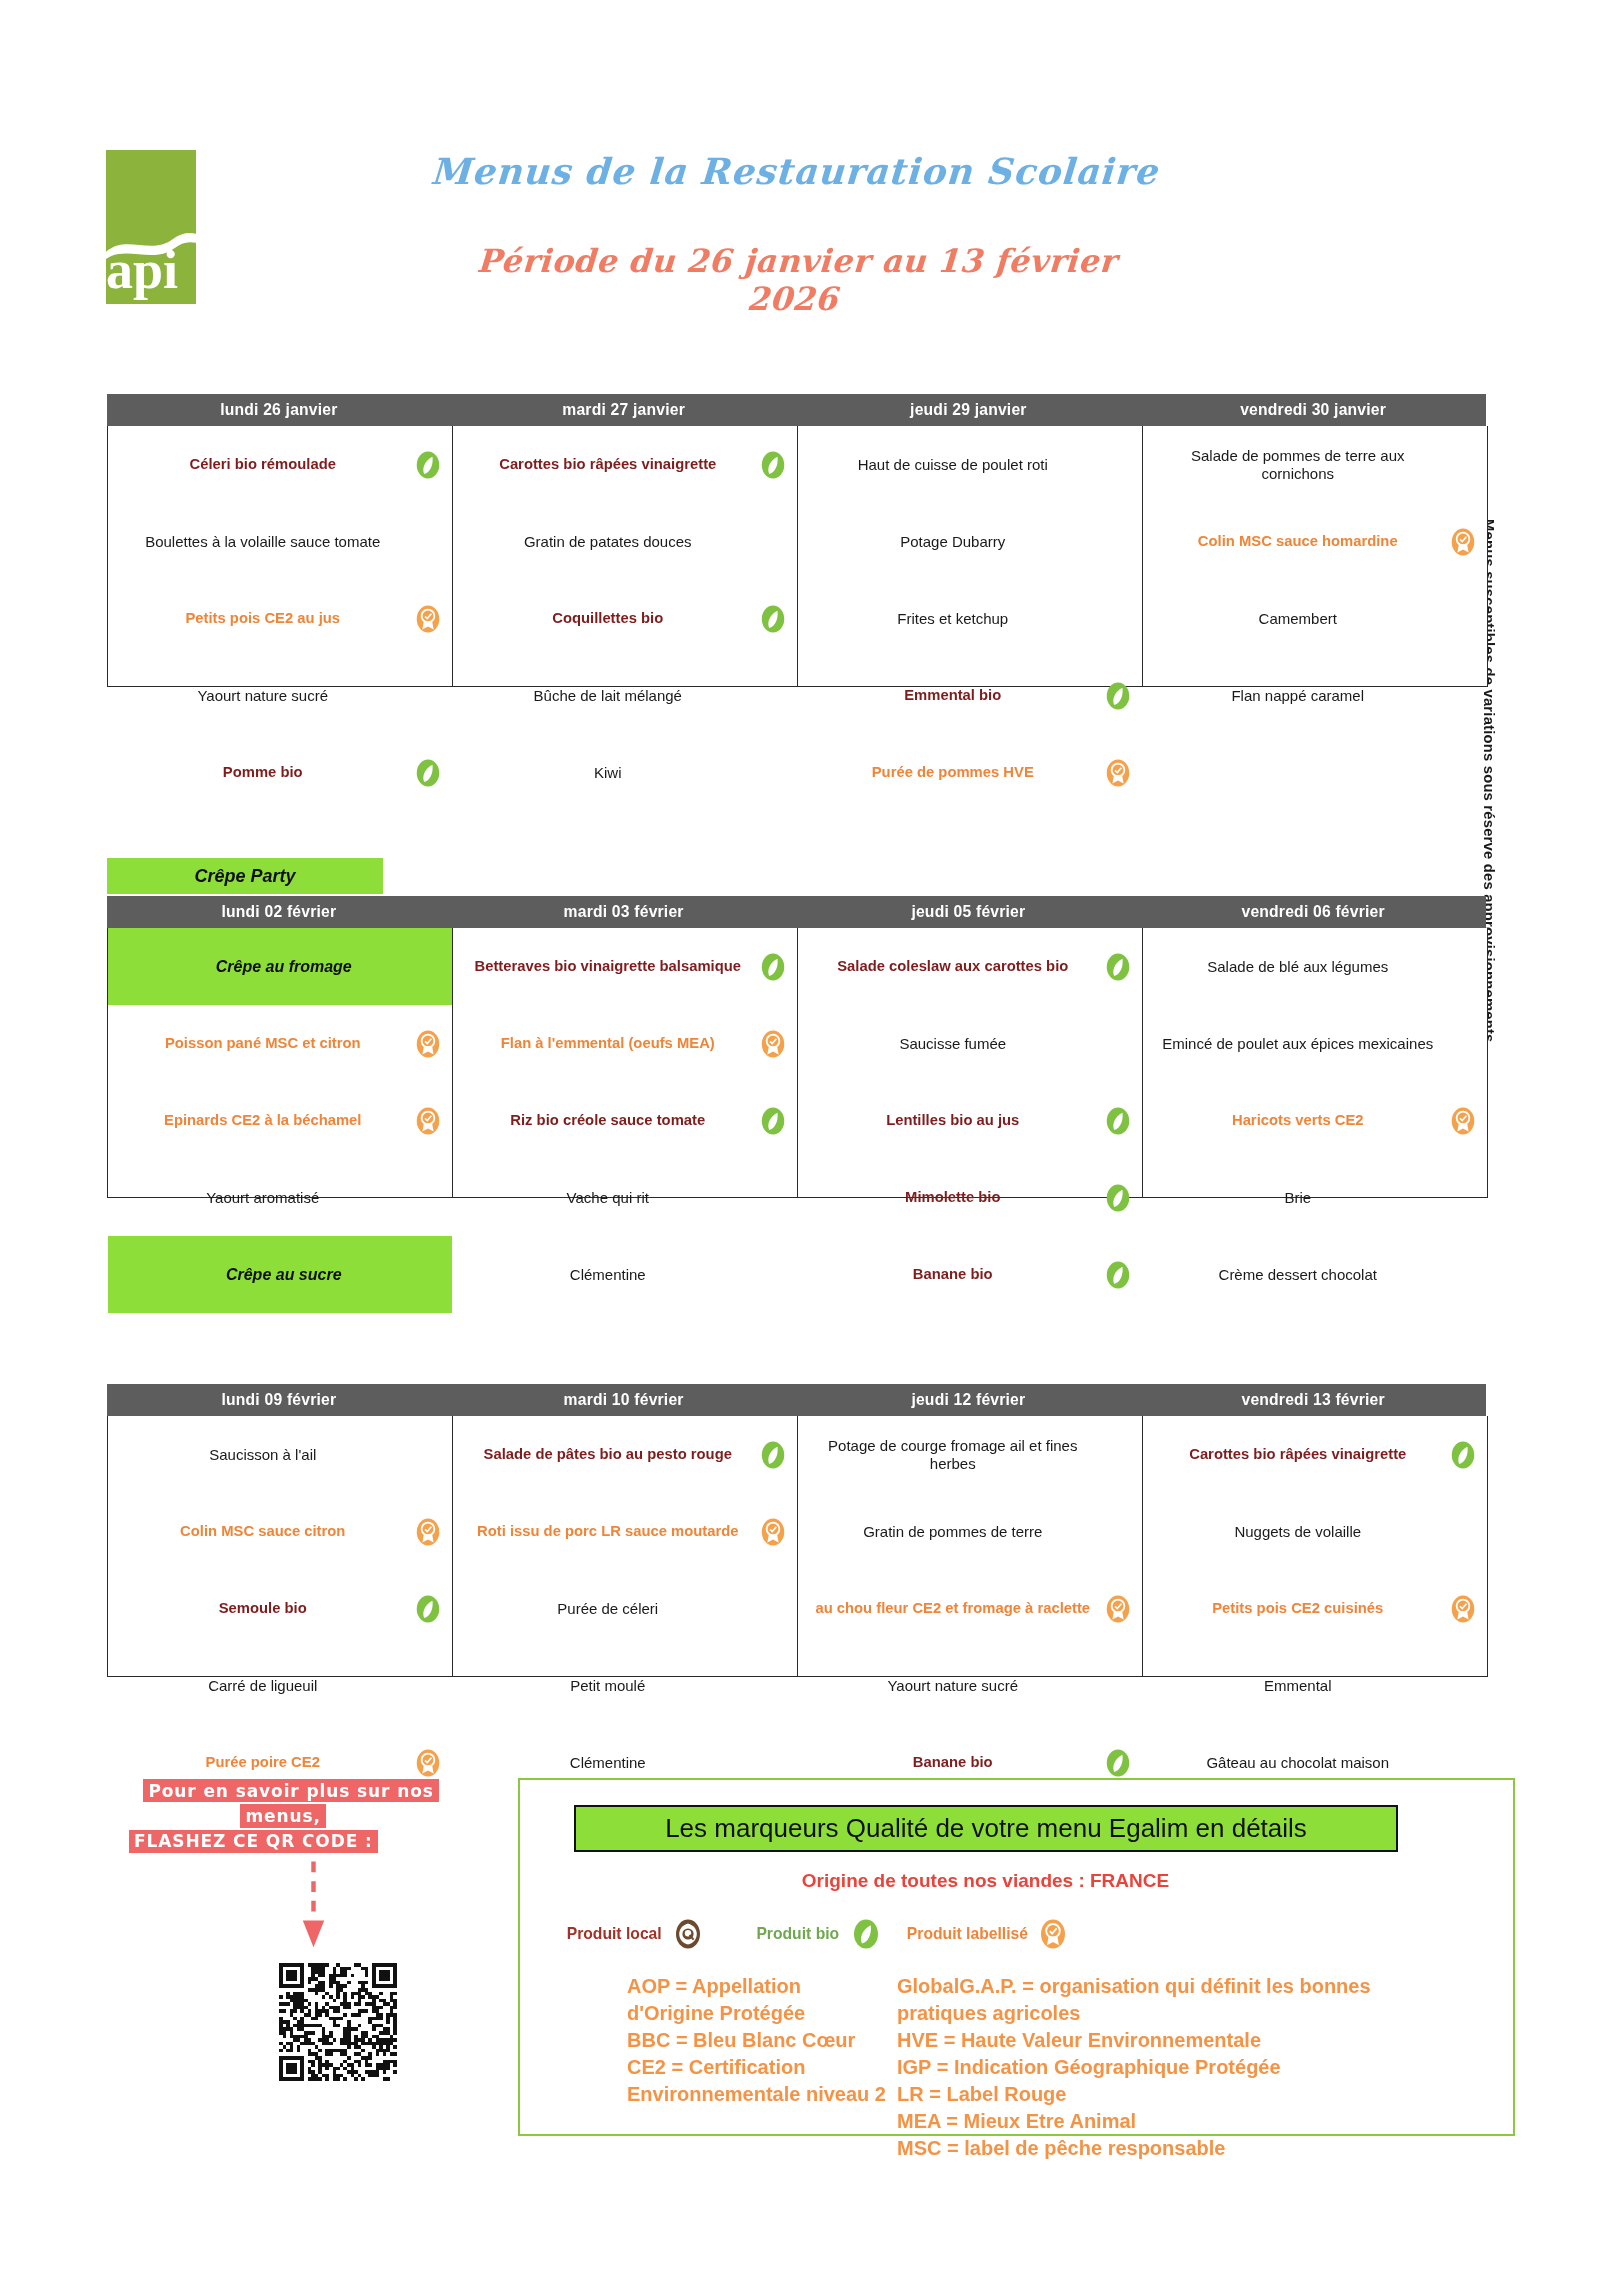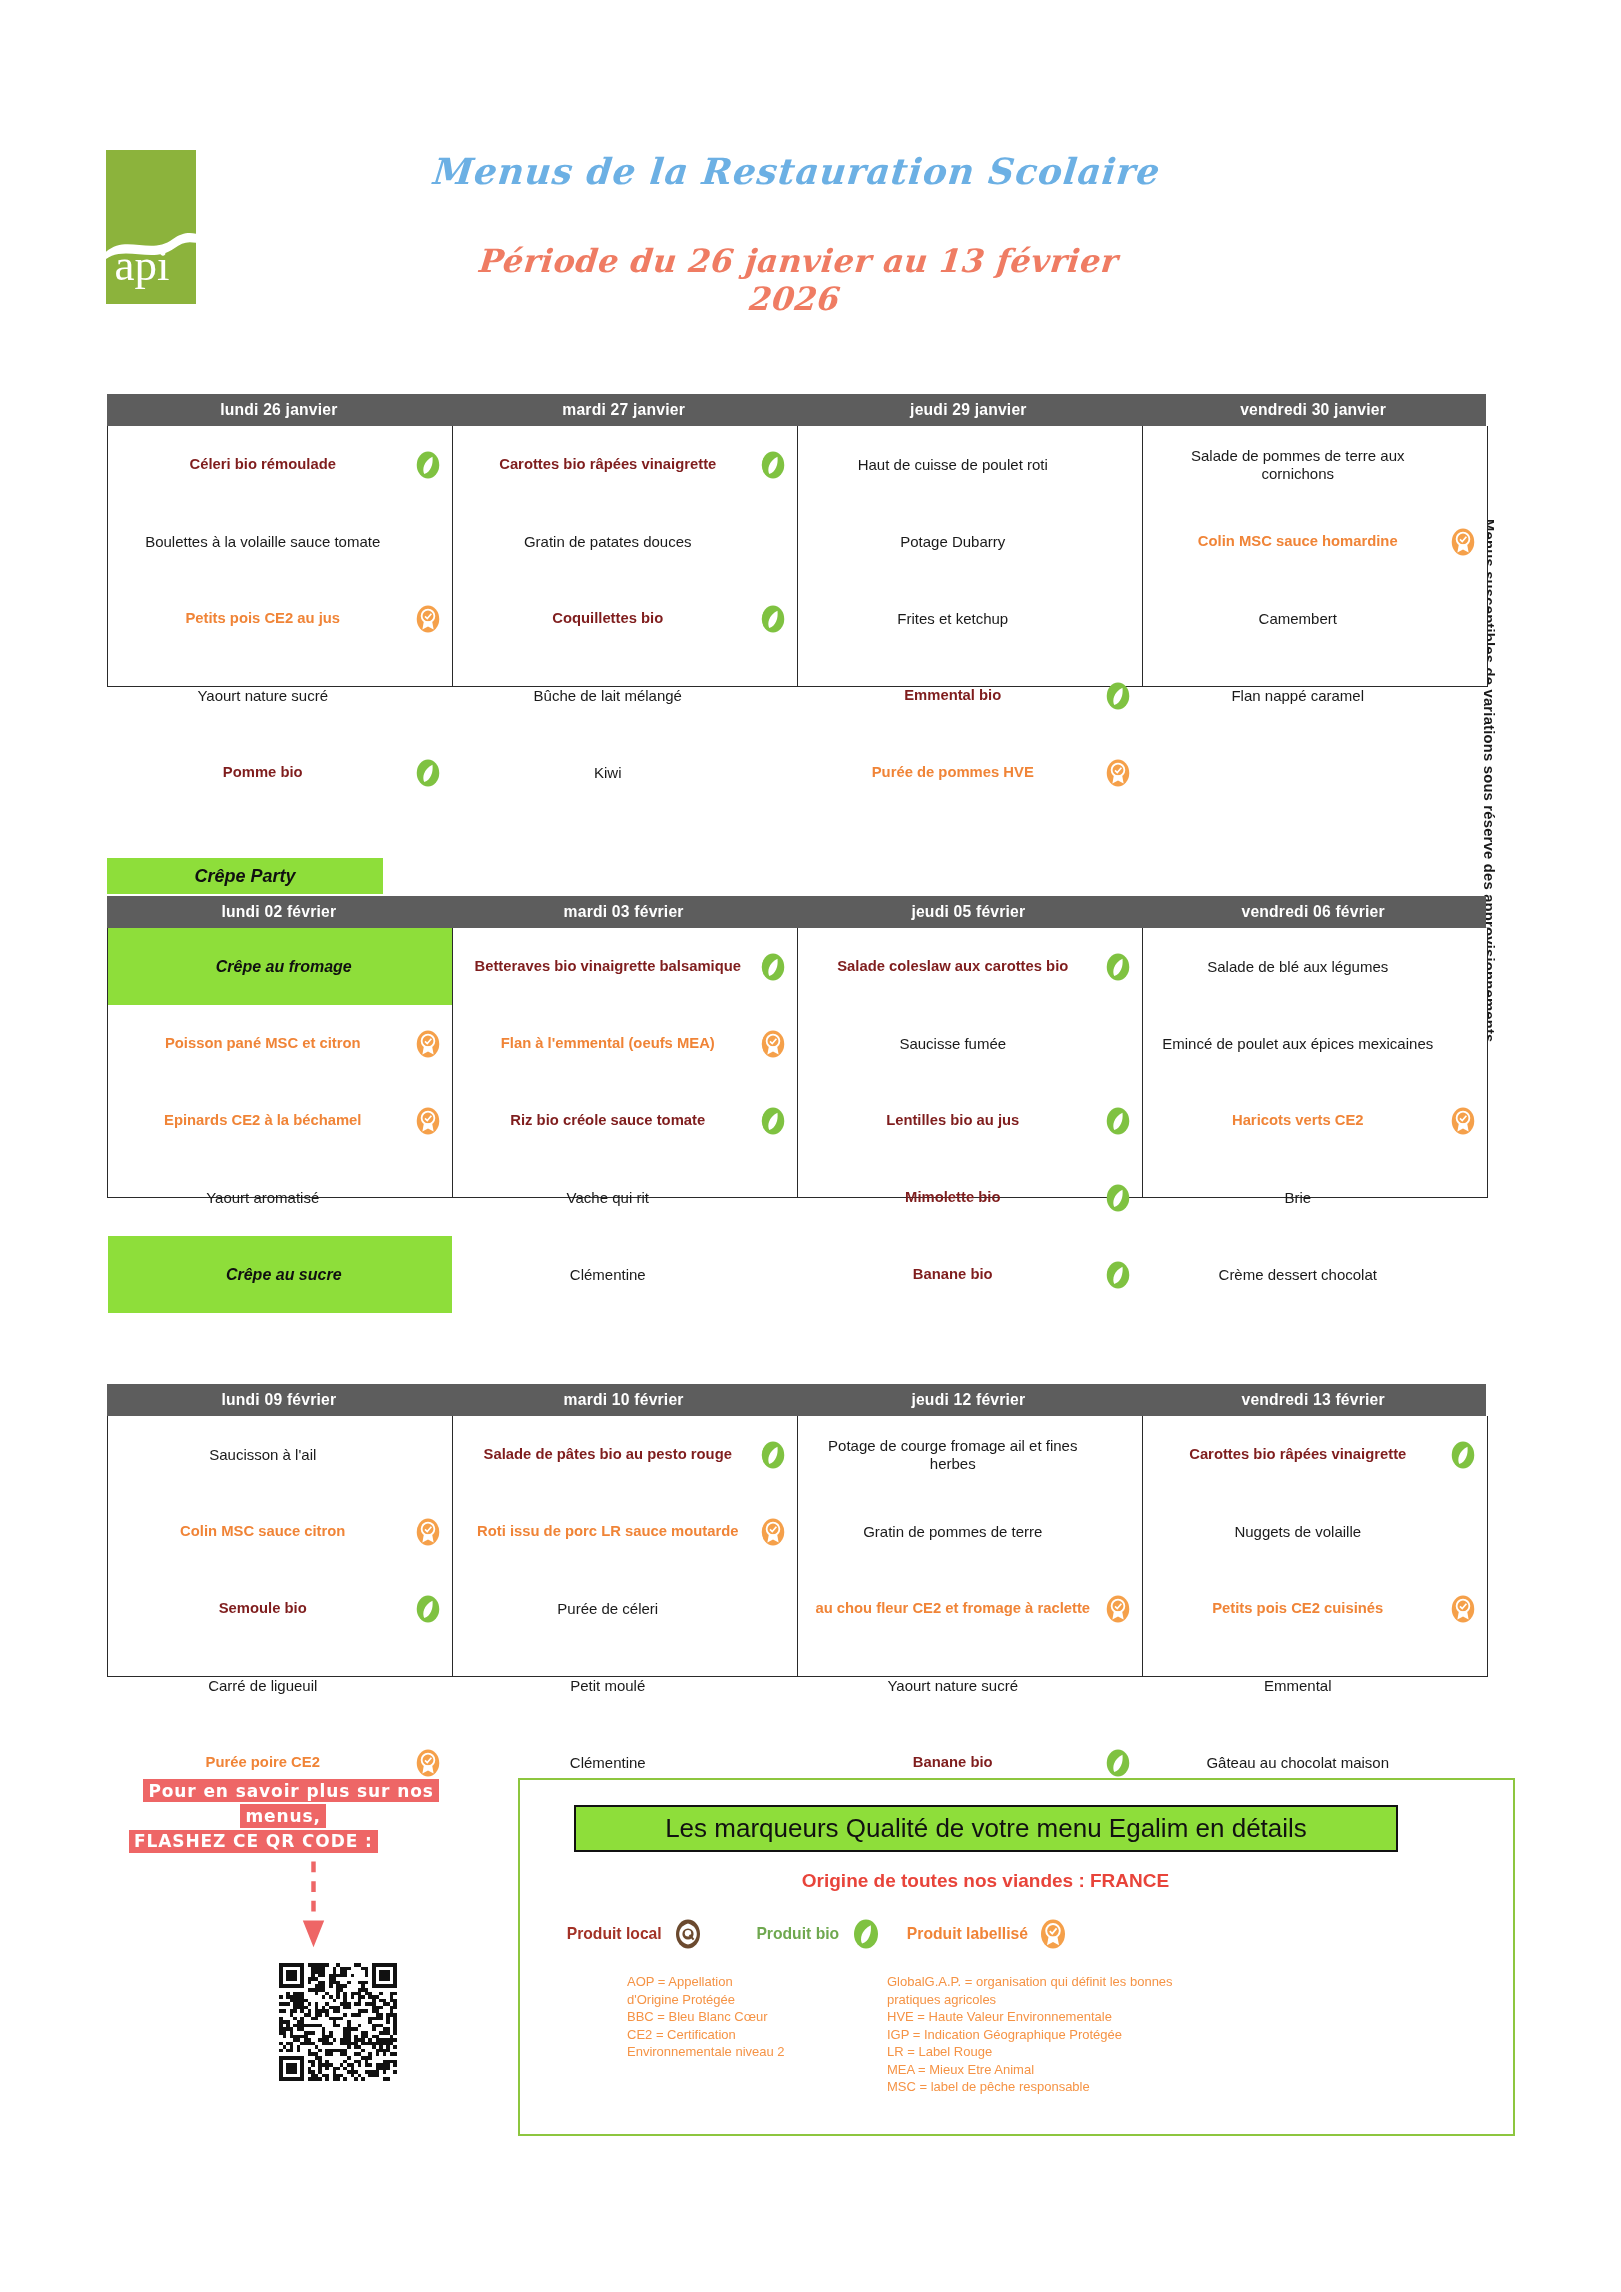--- a/index.html
+++ b/index.html
@@ -21,21 +21,21 @@
     width: 90px; height: 154px;
     background: #8cb33c;
   }
   #logo .wave {
     position: absolute; left: 0; top: 82px; width: 90px; height: 27px;
   }
   #logo .api-text {
     position: absolute; left: 0; top: 93px; width: 72px;
     text-align: center;
     font-family: "Liberation Serif", serif;
-    font-size: 45px; color: #ffffff; line-height: 1;
+    font-size: 54px; color: #ffffff; line-height: 1; font-weight: bold;
   }
 
   #title-main {
     position: absolute; left: 430px; top: 150px; width: 734px;
     text-align: center;
     font-family: "DejaVu Serif", serif;
     font-style: italic; font-weight: bold;
     font-size: 36px; color: #6cb0e4;
     letter-spacing: 0.9px;
     transform: skewX(-6deg);
@@ -175,21 +175,21 @@
   #mk-bio .mk-label { color: #6fa84f; }
   #mk-label { margin-left: 14.3px; }
   #mk-label .mk-label { color: #f08437; margin-left: 10.7px; }
   #mk-label .mk-icon { margin-left: 9px; }
 
   #legend-abbr {
     position: absolute; left: 107px; top: 193px;
     width: 788px;
     display: flex;
     color: #f59345;
-    font-size: 13px; font-weight: normal; line-height: 1.35;
+    font-size: 20px; font-weight: bold; line-height: 1.35; gap: 10px;
   }
   #abbr-col1 { width: 260px; }
   #abbr-col2 { width: 502px; }
   #legend-abbr div > div { white-space: nowrap; }
 </style>
 </head>
 <body>
 
 <div id="header">
 

